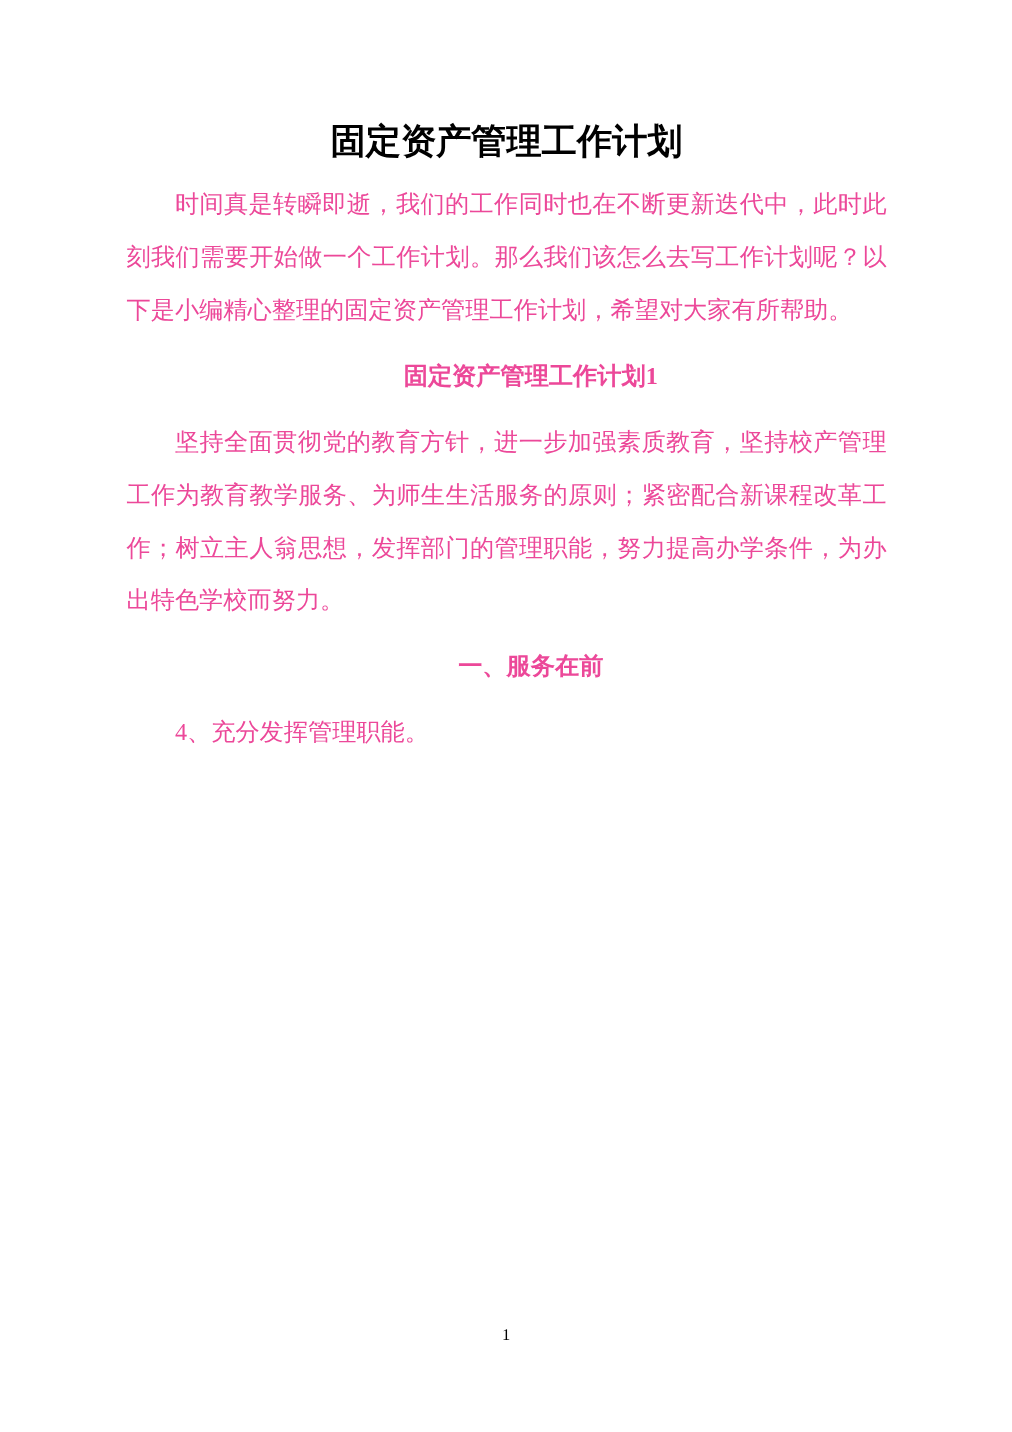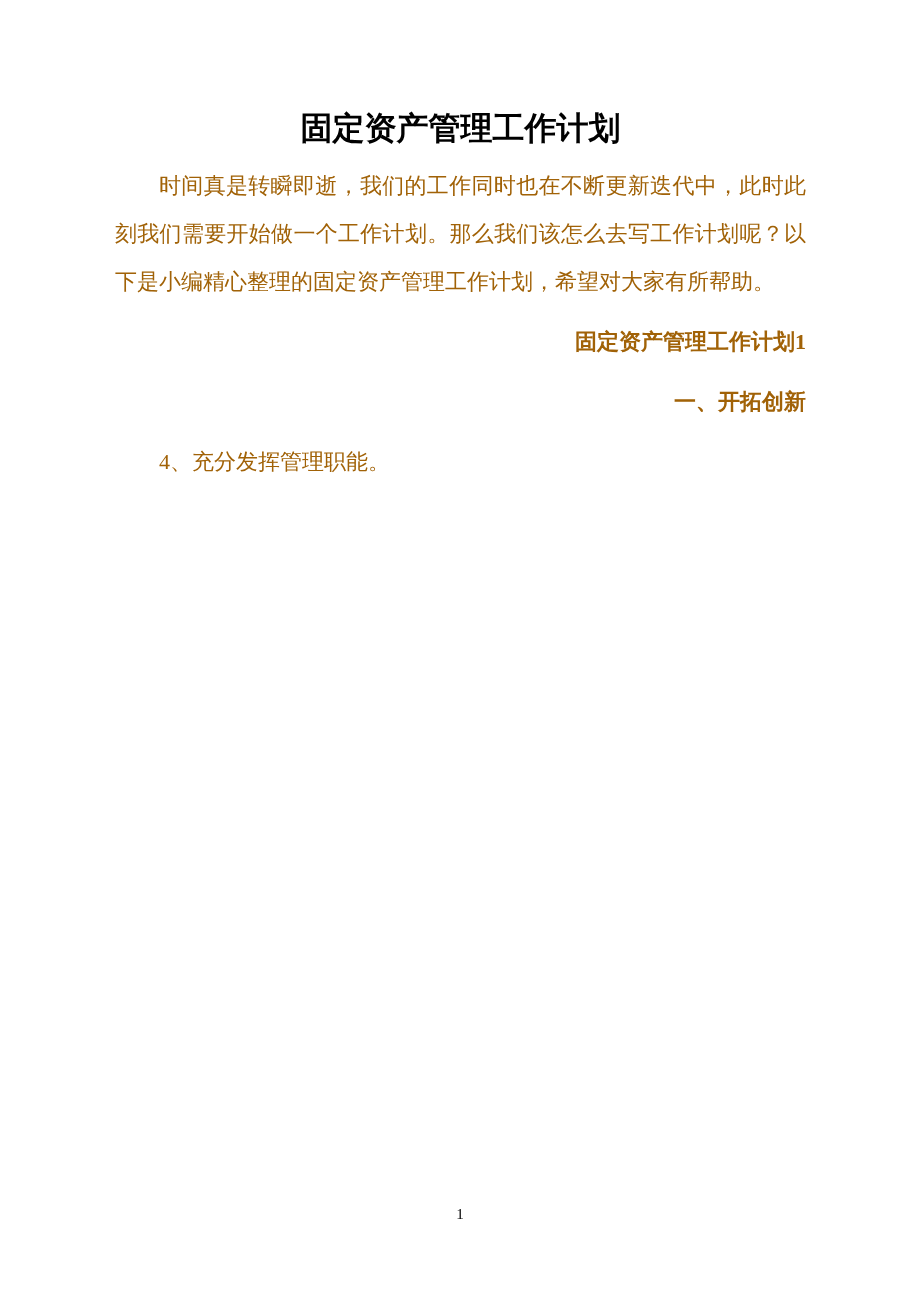--- a/index.html
+++ b/index.html
@@ -27,29 +27,29 @@
     text-align: center;
     margin: 0 0 12px 0;
     color: #000000;
   }
   .para, .heading {
     font-family: "Liberation Serif", "DejaVu Serif", serif;
     font-size: 22px;
     line-height: 48px;
     margin: 12px 0;
     text-indent: 2em;
-    color: #a16207;
+    color: #ec4899;
   }
   .para {
     font-weight: normal;
     text-align: justify;
   }
   .heading {
     font-weight: bold;
-    text-align: right;
+    text-align: center;
   }
   .footer {
     position: absolute;
     left: 0;
     top: 1204px;
     width: 920px;
     text-align: center;
   }
   .page-number {
     font-family: "Liberation Serif", "DejaVu Serif", serif;
@@ -62,22 +62,23 @@
 <body>
 
 <div class="page">
 
   <h1 class="doc-title">固定资产管理工作计划</h1>
 
   <p class="para">时间真是转瞬即逝，我们的工作同时也在不断更新迭代中，此时此刻我们需要开始做一个工作计划。那么我们该怎么去写工作计划呢？以下是小编精心整理的固定资产管理工作计划，希望对大家有所帮助。</p>
 
   <h2 class="heading">固定资产管理工作计划1</h2>
 
+  <p class="para">坚持全面贯彻党的教育方针，进一步加强素质教育，坚持校产管理工作为教育教学服务、为师生生活服务的原则；紧密配合新课程改革工作；树立主人翁思想，发挥部门的管理职能，努力提高办学条件，为办出特色学校而努力。</p>
 
-  <h2 class="heading">一、开拓创新</h2>
+  <h2 class="heading">一、服务在前</h2>
 
   <p class="para">4、充分发挥管理职能。</p>
 
 
 
 
   <div class="footer">
     <span class="page-number">1</span>
   </div>
 

